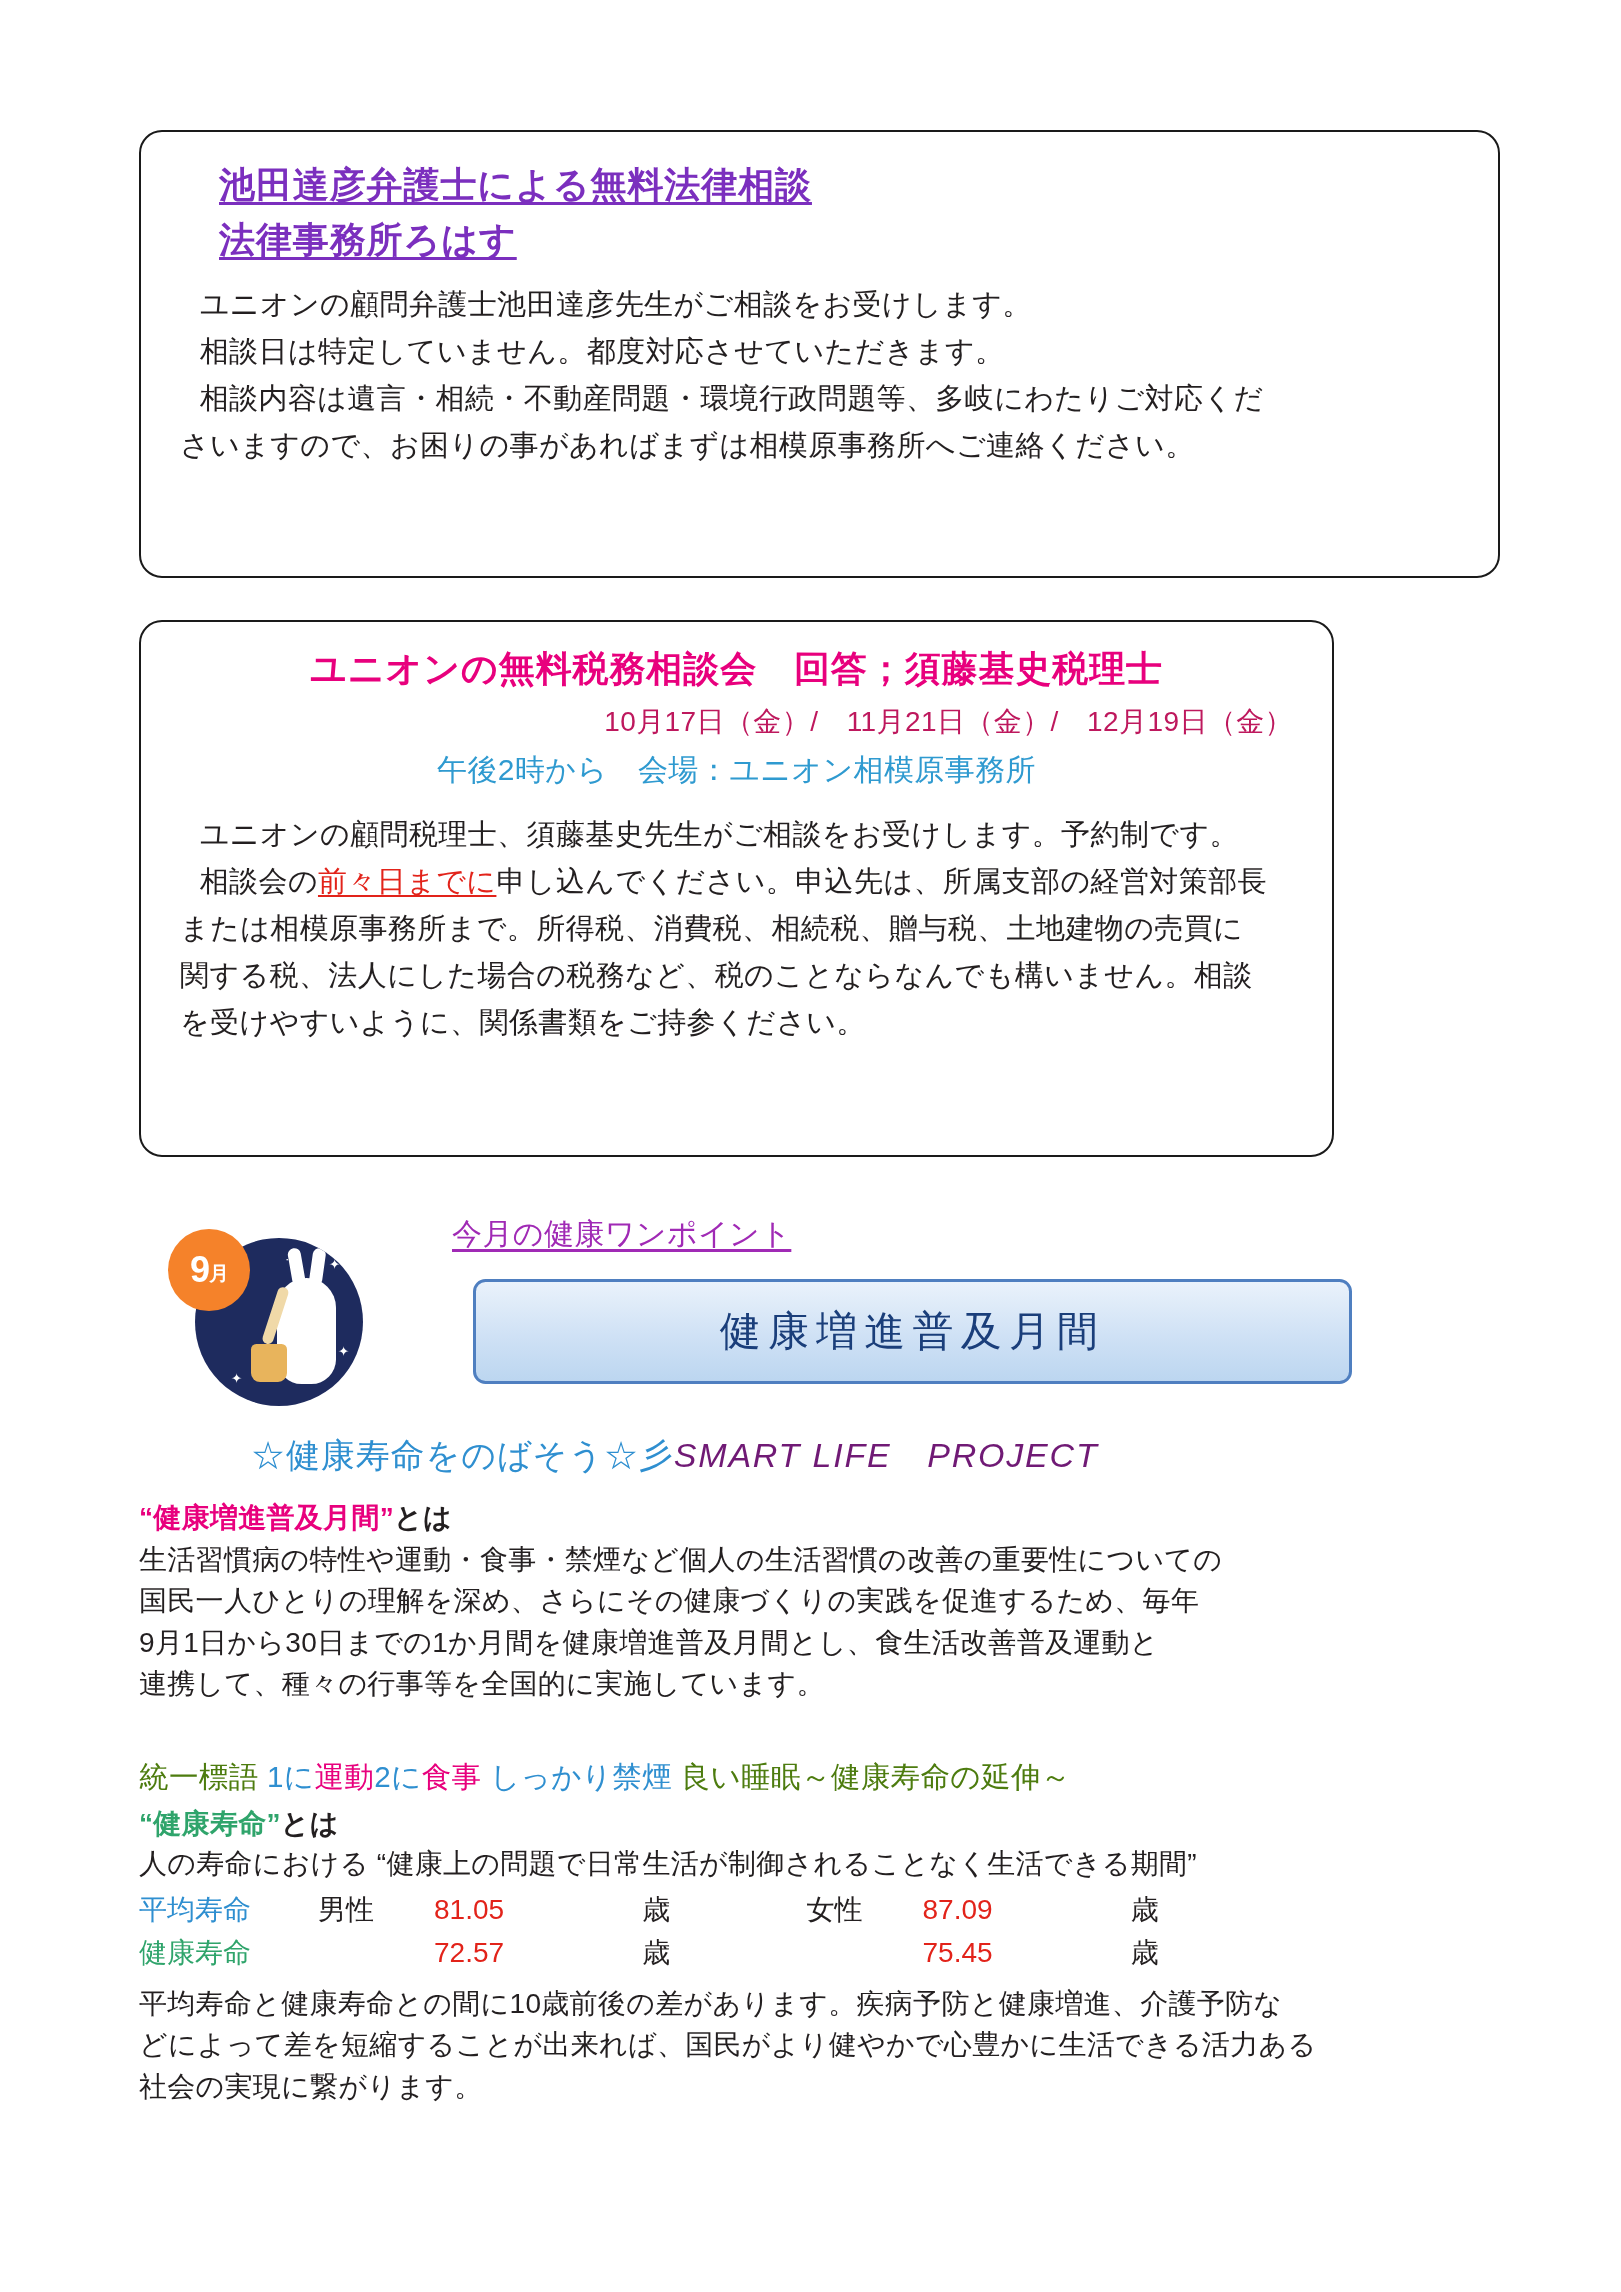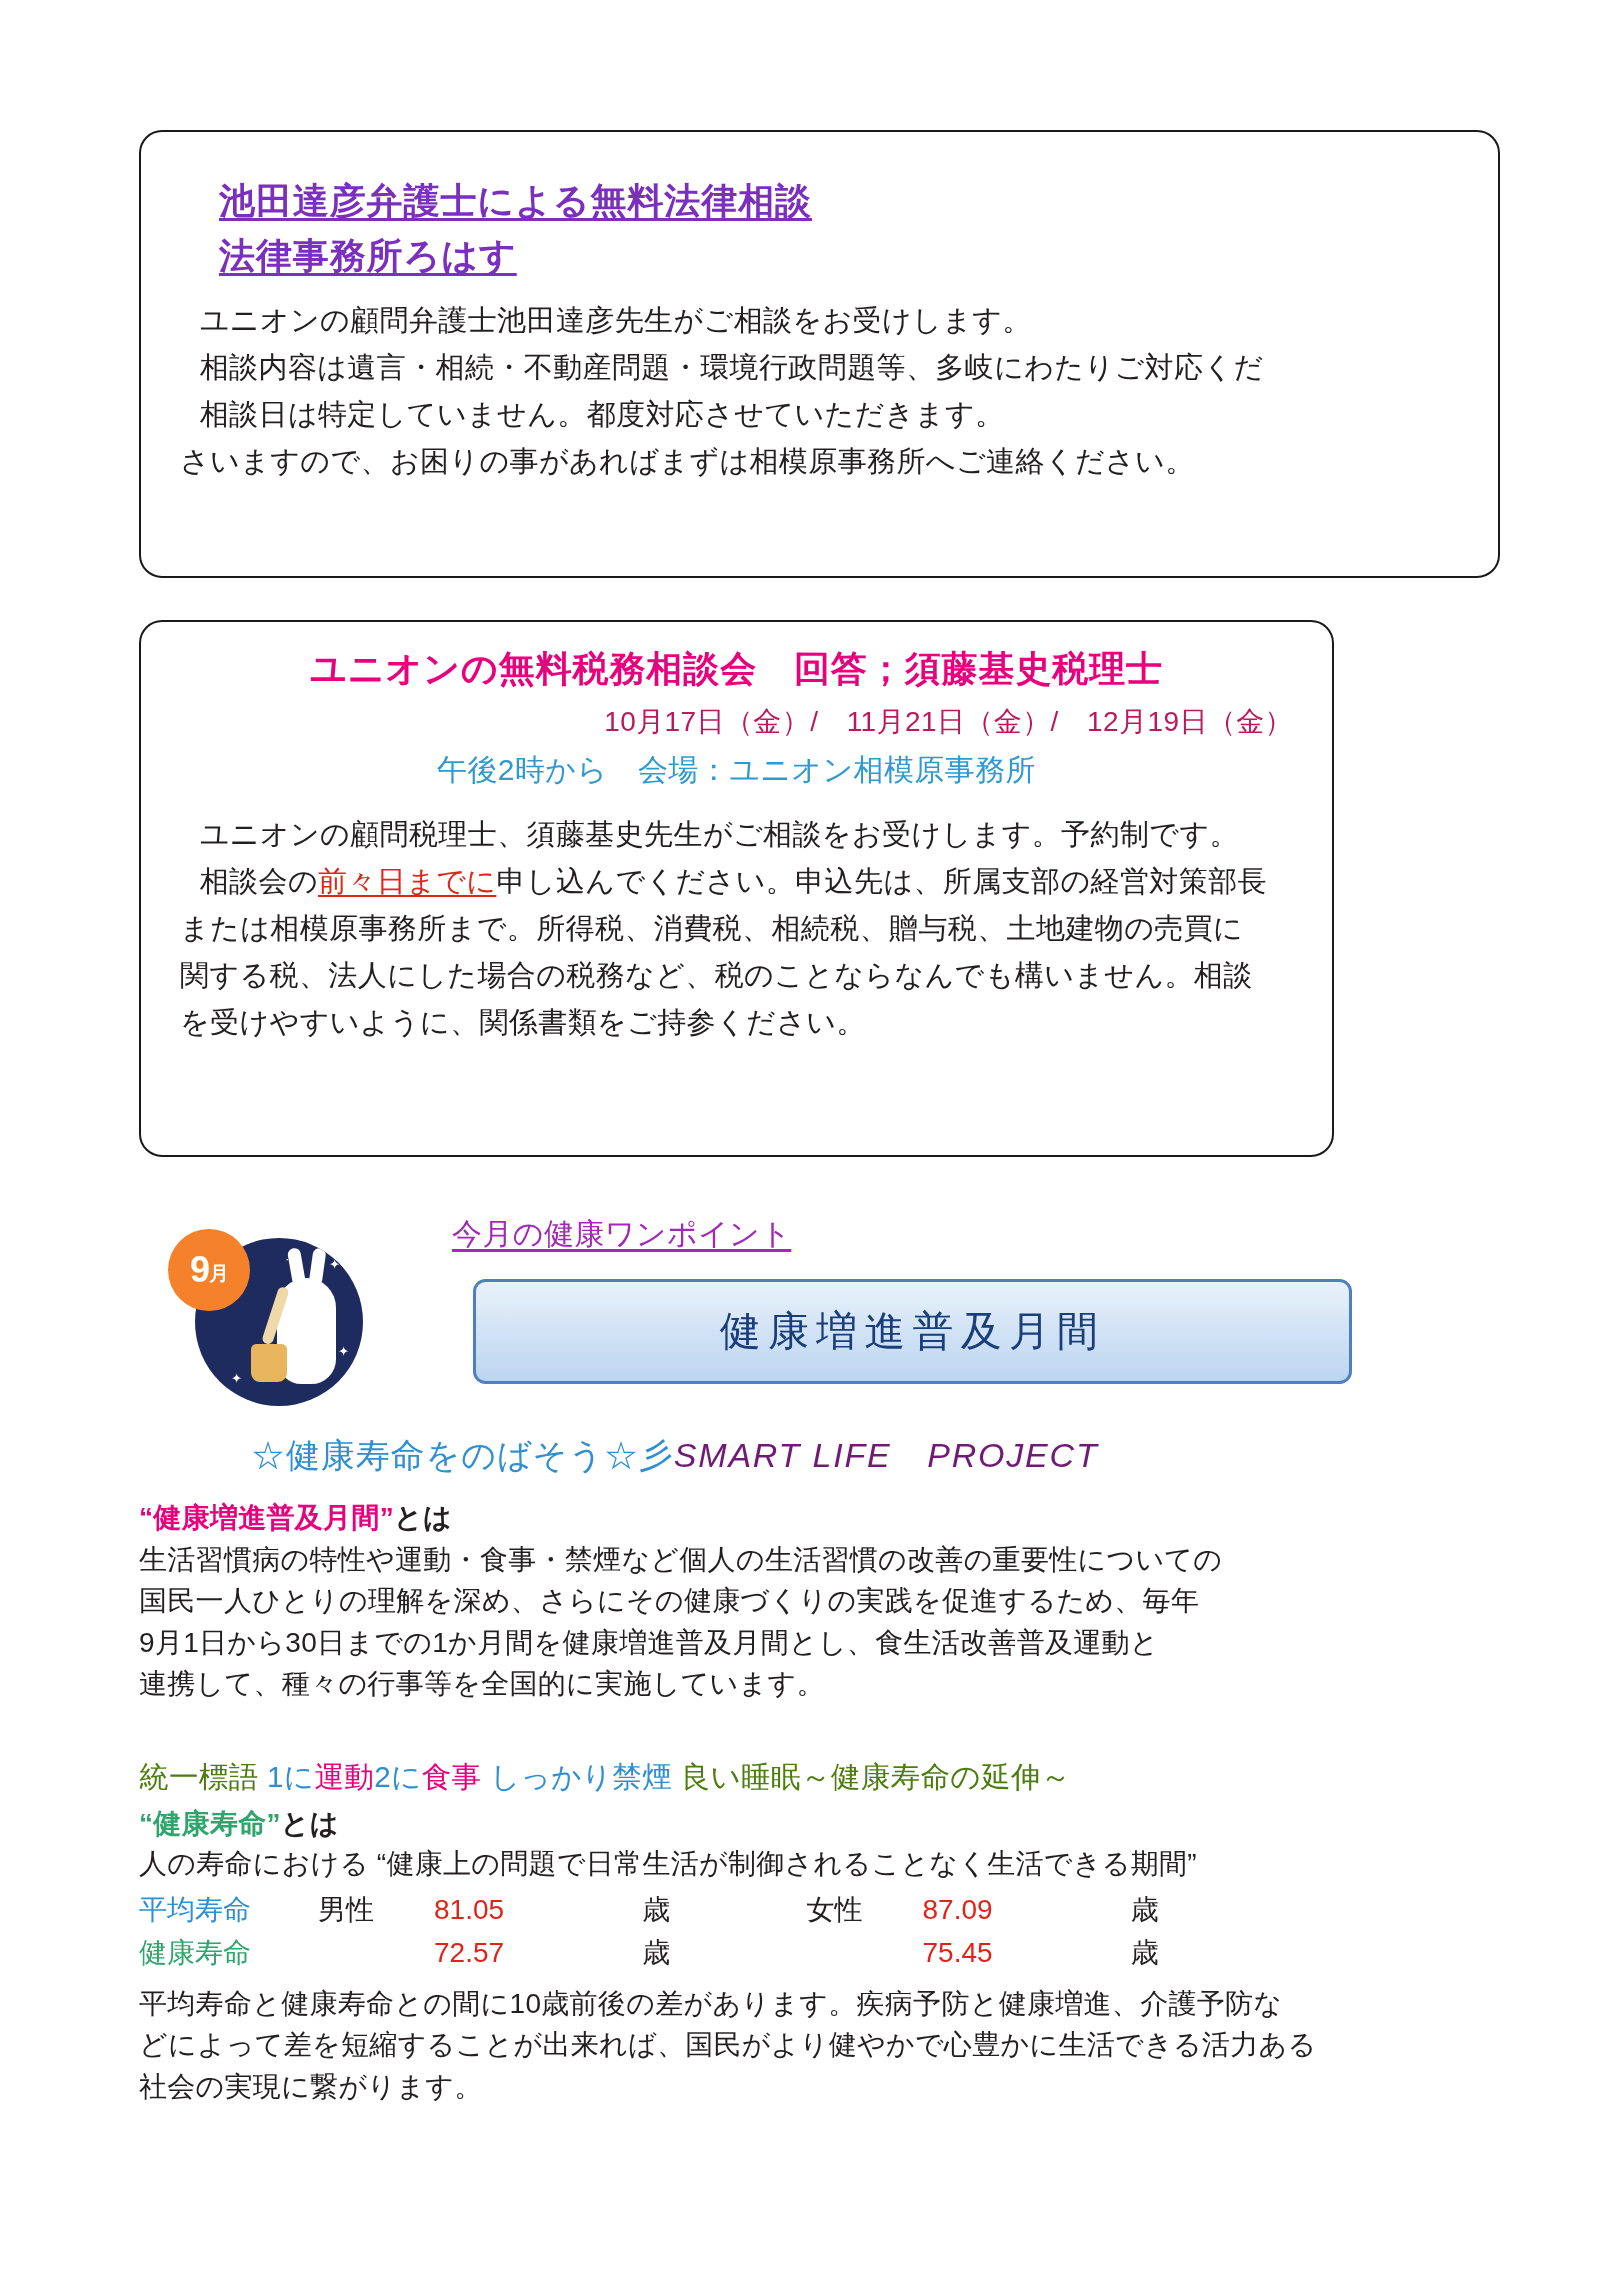--- a/index.html
+++ b/index.html
@@ -29,21 +29,21 @@
     border: 2.7px solid #1a1a1a;
     border-radius: 23px;
     box-sizing: border-box;
     background: #ffffff;
   }
   #box-law {
     left: 139px;
     top: 130px;
     width: 1361px;
     height: 448px;
-    padding: 43px 39px 0 39px;
+    padding: 27px 39px 0 39px;
   }
   #box-tax {
     left: 139px;
     top: 620px;
     width: 1195px;
     height: 537px;
     padding: 23px 39px 0 39px;
   }
 
   .title-law {
@@ -276,22 +276,22 @@
 </head>
 <body>
 
 <div class="page">
 
   <div class="box" id="box-law">
     <div class="title-law">池田達彦弁護士による無料法律相談</div>
     <div class="title-law second">法律事務所ろはす</div>
     <div class="body-text">
       <div class="indent1">ユニオンの顧問弁護士池田達彦先生がご相談をお受けします。</div>
+      <div class="indent1">相談日は特定していません。都度対応させていただきます。</div>
       <div class="indent1">相談内容は遺言・相続・不動産問題・環境行政問題等、多岐にわたりご対応くだ</div>
-      <div class="indent1">相談日は特定していません。都度対応させていただきます。</div>
       <div>さいますので、お困りの事があればまずは相模原事務所へご連絡ください。</div>
     </div>
   </div>
 
   <div class="box" id="box-tax">
     <div class="title-tax">ユニオンの無料税務相談会　回答；須藤基史税理士</div>
     <div class="tax-dates">10月17日（金）/　11月21日（金）/　12月19日（金）</div>
     <div class="tax-venue">午後2時から　会場：ユニオン相模原事務所</div>
     <div class="body-text">
       <div class="indent1">ユニオンの顧問税理士、須藤基史先生がご相談をお受けします。予約制です。</div>

